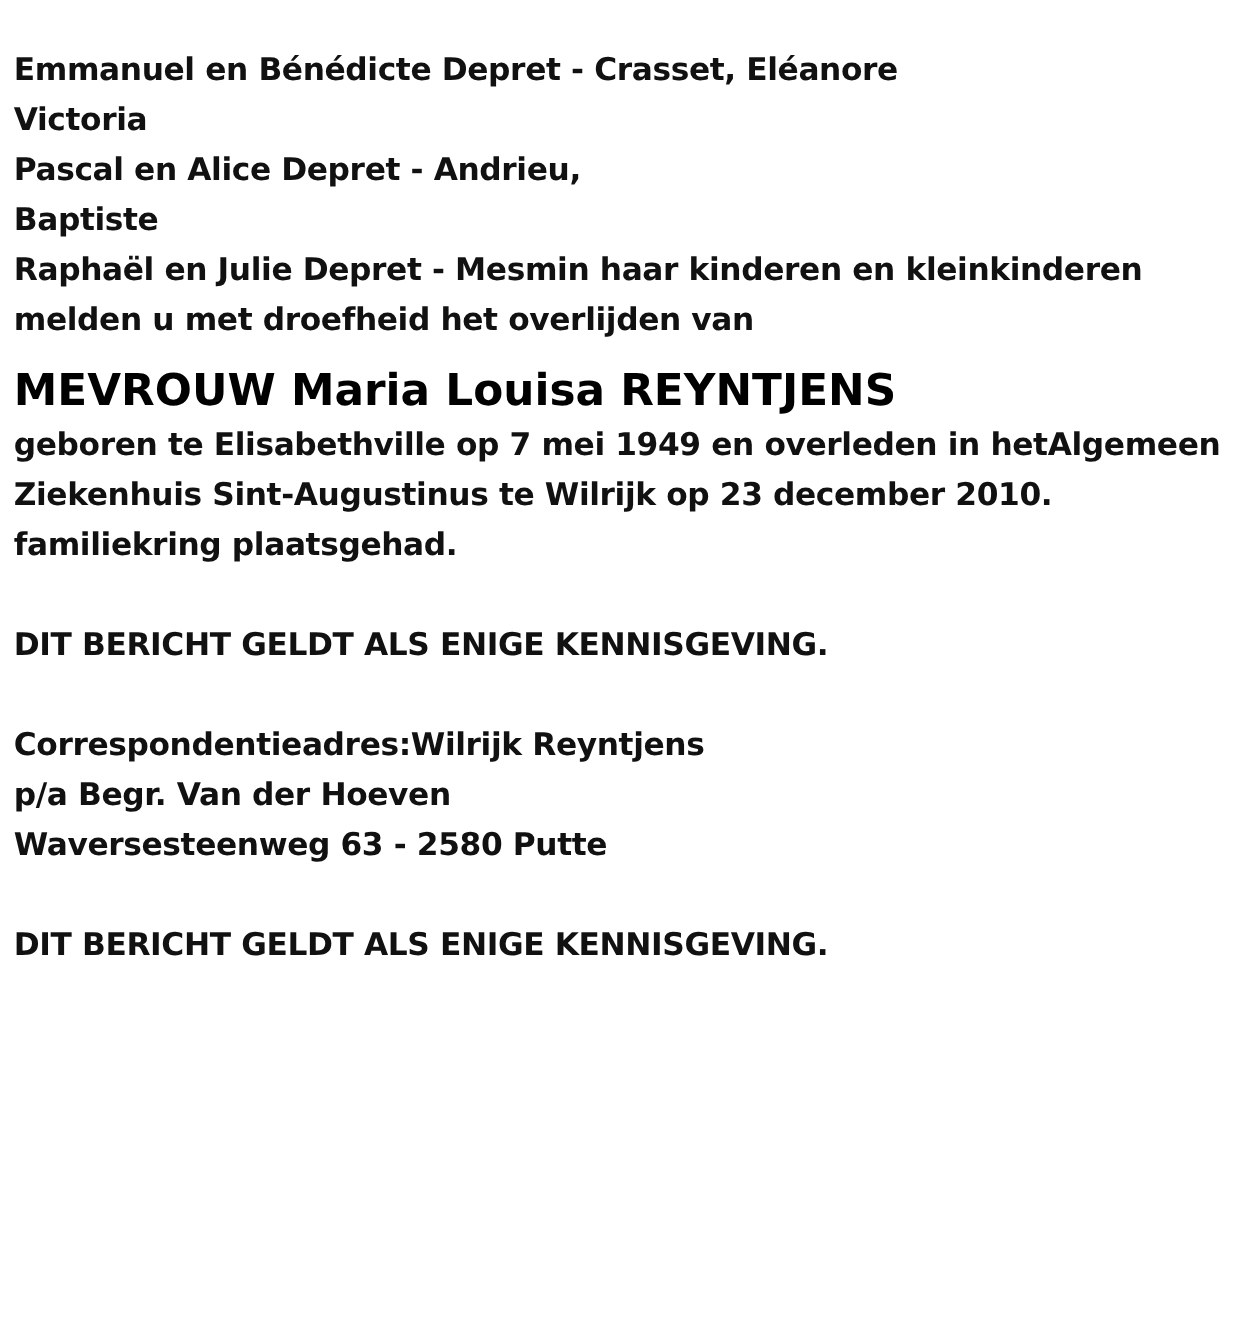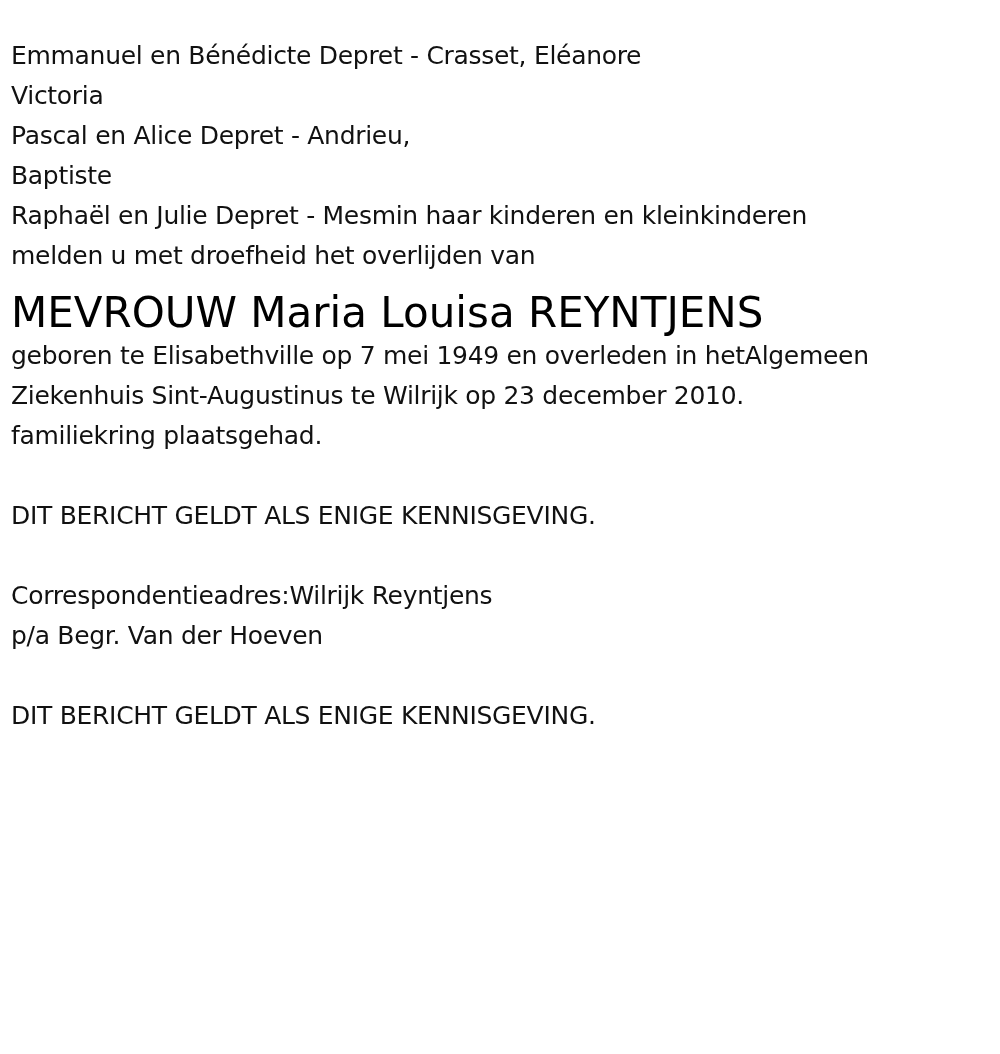--- a/index.html
+++ b/index.html
@@ -17,26 +17,27 @@
     .page {
       position: relative;
       padding: 36px 11px 0 11px;
     }
     .line {
       font-size: 25px;
       line-height: 40px;
       height: 40px;
       white-space: nowrap;
       letter-spacing: -0.3px;
+      font-weight: bold;
     }
     .block { margin: 0; }
     .gap { height: 40px; }
     .name {
-      font-weight: normal;
-      font-size: 42px;
+      font-weight: bold;
+      font-size: 35px;
       line-height: 46px;
       height: 46px;
       white-space: nowrap;
       letter-spacing: 0px;
       color: #000;
       margin-top: 14px;
     }
     .muted { color: #a8a8a8; }
   </style>
 </head>
@@ -63,20 +64,21 @@
 
   <div class="gap"></div>
 
   <div class="line">DIT BERICHT GELDT ALS ENIGE KENNISGEVING.</div>
 
   <div class="gap"></div>
 
   <div class="block">
     <div class="line">Correspondentieadres:Wilrijk Reyntjens</div>
     <div class="line">p/a Begr. Van der Hoeven</div>
+    <div class="line">Waversesteenweg 63 - 2580 Putte</div>
   </div>
 
   <div class="gap"></div>
 
   <div class="line">DIT BERICHT GELDT ALS ENIGE KENNISGEVING.</div>
 
   <div class="gap"></div>
 
 
   <div class="gap"></div>

